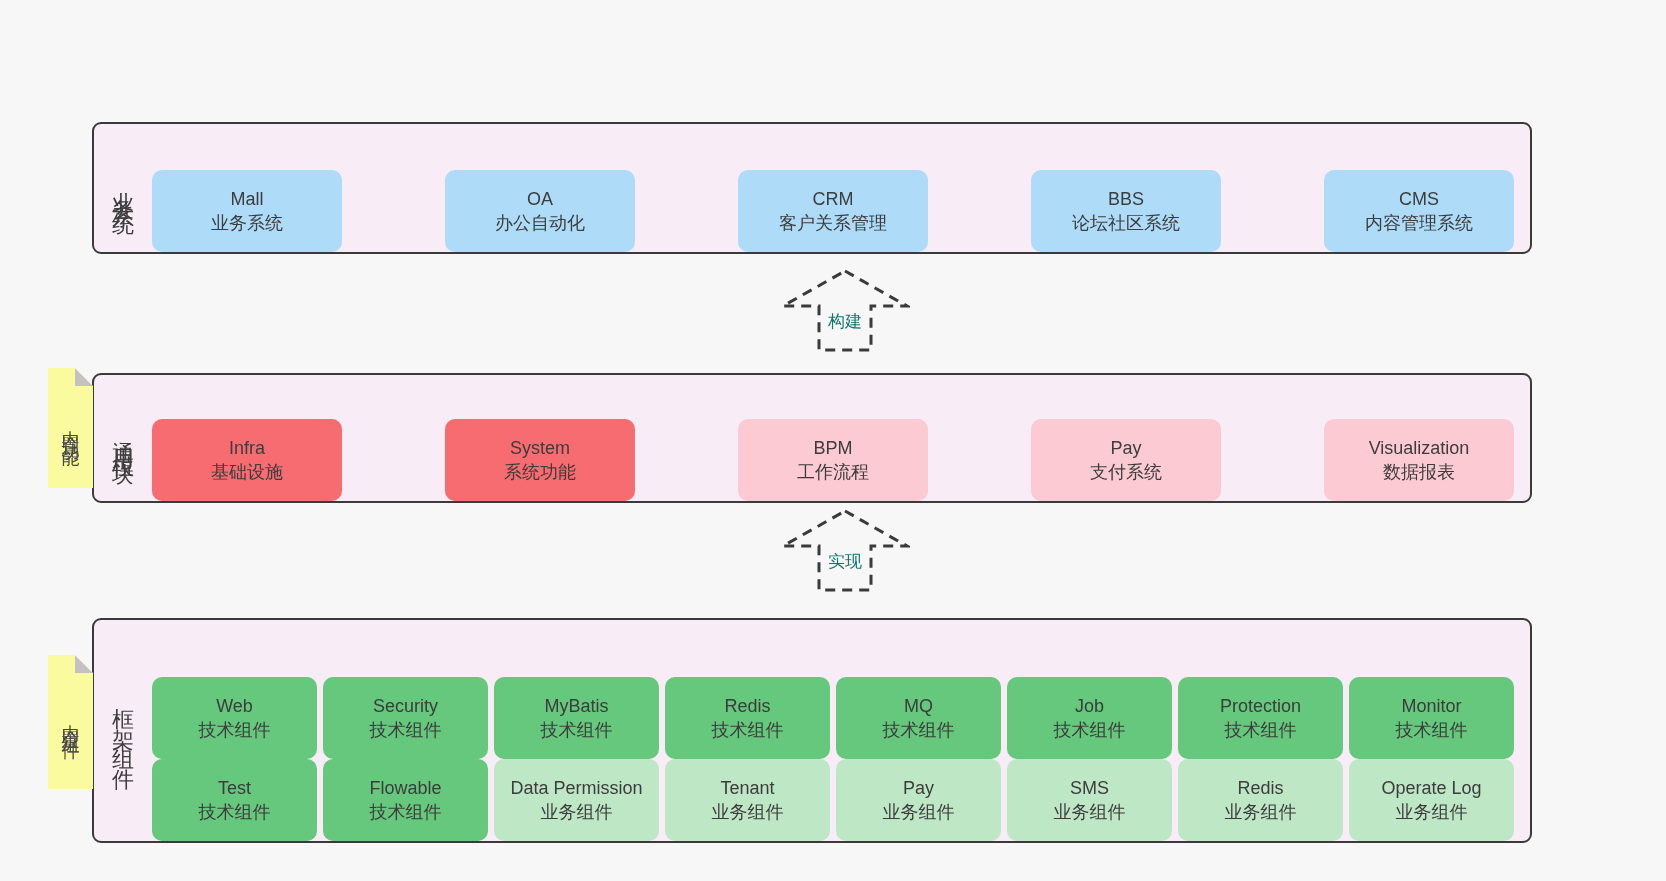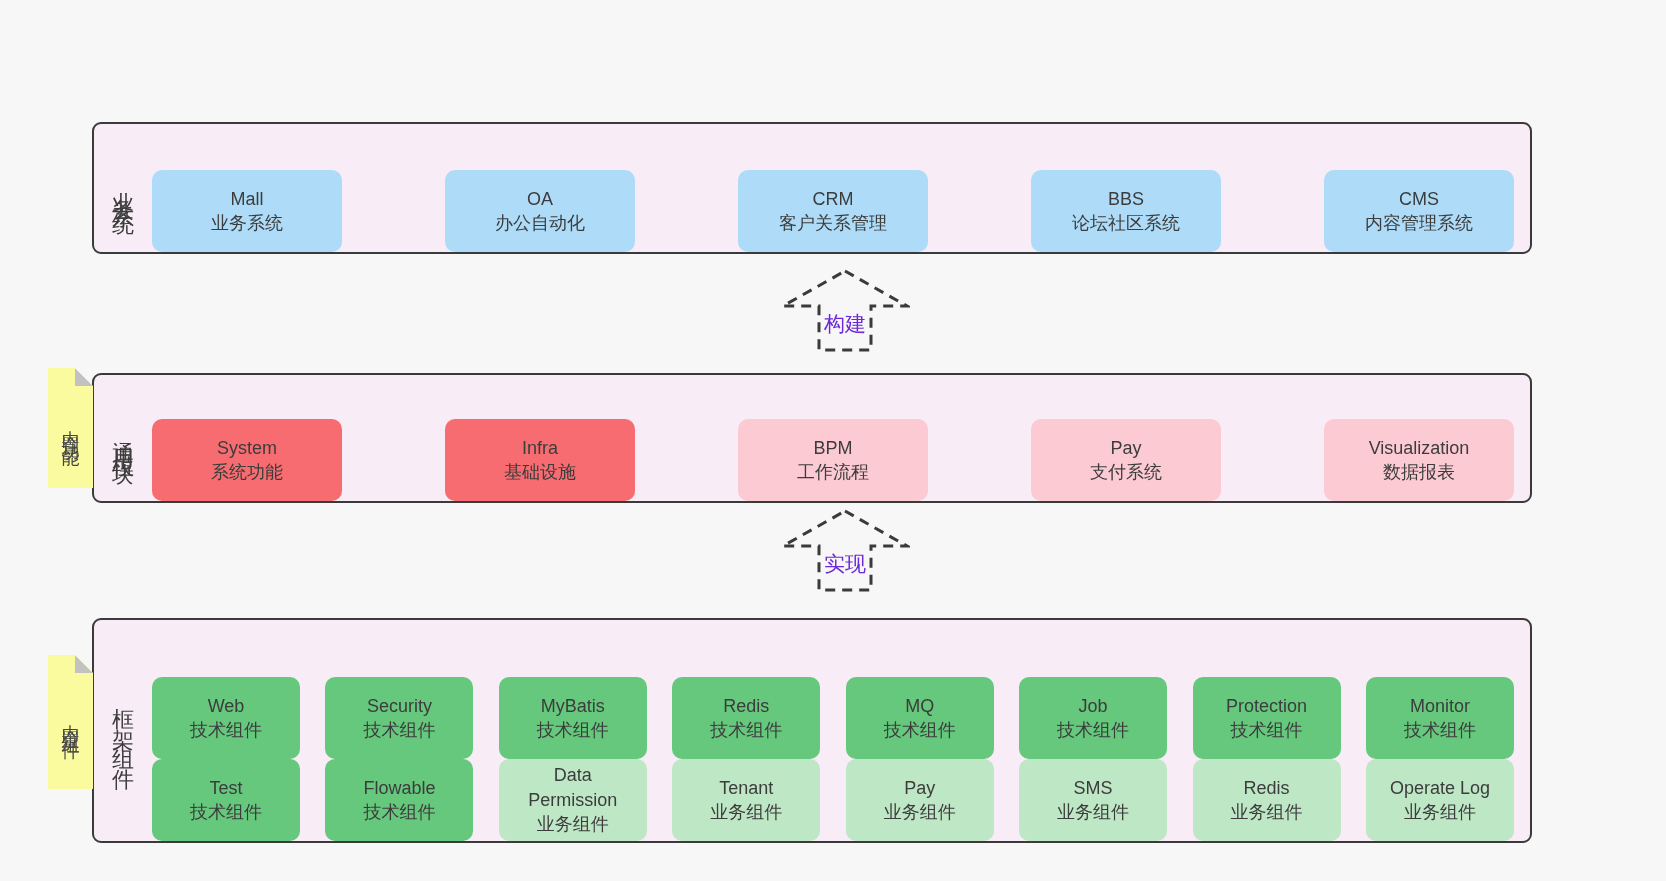--- a/index.html
+++ b/index.html
@@ -24,32 +24,32 @@
     flex:1; display:flex; flex-direction:column;
     justify-content:flex-end; padding-right:16px;
   }
   .box-row { display:flex; justify-content:space-between; align-items:center; }
   .box {
     height:82px; border-radius:10px; box-sizing:border-box;
     display:flex; flex-direction:column; align-items:center; justify-content:center;
     text-align:center; line-height:1.36; padding:4px 10px; font-size:18px;
   }
   .panel-six  .box { width:190px; }
-  .panel-eight .box { width:148px; padding:4px 12px; }
+  .panel-eight .box { width:165px; padding:4px 12px; }
   .c-blue   { background:#aedcf8; }
   .c-red    { background:#f76c70; }
   .c-pink   { background:#fccad3; }
   .c-green  { background:#65c87c; }
   .c-lgreen { background:#bee7c6; }
   .arrow { position:absolute; left:780px; width:130px; height:85px; z-index:0; }
   .arrow svg { display:block; }
   .arrow-label {
     position:absolute; left:50%; top:42px; transform:translateX(-50%);
-    background:#f7f7f7; padding:0 3px; font-size:21px; white-space:nowrap;
-    color:#6d28d9;
+    background:#f7f7f7; padding:0 3px; font-size:17px; white-space:nowrap;
+    color:#0f766e;
   }
   .sticky-tab {
     position:absolute; left:48px; width:45px; background:#fafa9e; z-index:3;
     display:flex; align-items:center; justify-content:center;
     clip-path:polygon(0 0, calc(100% - 18px) 0, 100% 18px, 100% 100%, 0 100%);
   }
   .tab-text {
     writing-mode:vertical-rl; text-orientation:upright;
     font-size:18px; letter-spacing:6px; color:#454545;
   }
@@ -99,26 +99,26 @@
 <div class="sticky-tab" style="top:368px;height:120px;">
   <span class="fold"></span>
   <span class="tab-text">内置功能</span>
 </div>
 
 <section class="panel panel-six" style="top:373px;height:130px;">
   <div class="vlabel vl-tight">通用模块</div>
   <div class="rows">
     <div class="box-row">
       <div class="box c-red">
+        <div>Infra</div>
+        <div>基础设施</div>
+      </div>
+      <div class="box c-red">
         <div>System</div>
         <div>系统功能</div>
-      </div>
-      <div class="box c-red">
-        <div>Infra</div>
-        <div>基础设施</div>
       </div>
       <div class="box c-pink">
         <div>BPM</div>
         <div>工作流程</div>
       </div>
       <div class="box c-pink">
         <div>Pay</div>
         <div>支付系统</div>
       </div>
       <div class="box c-pink">

